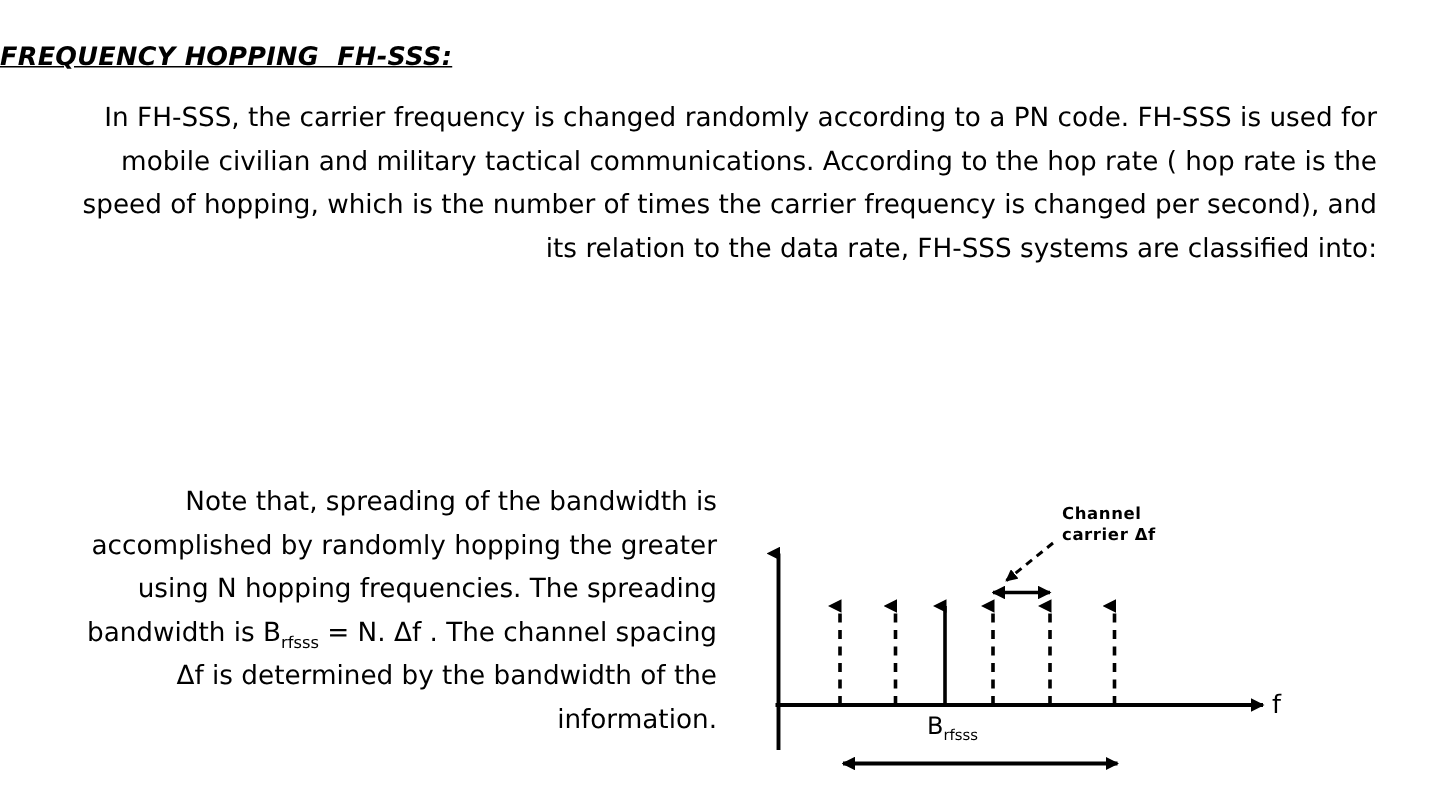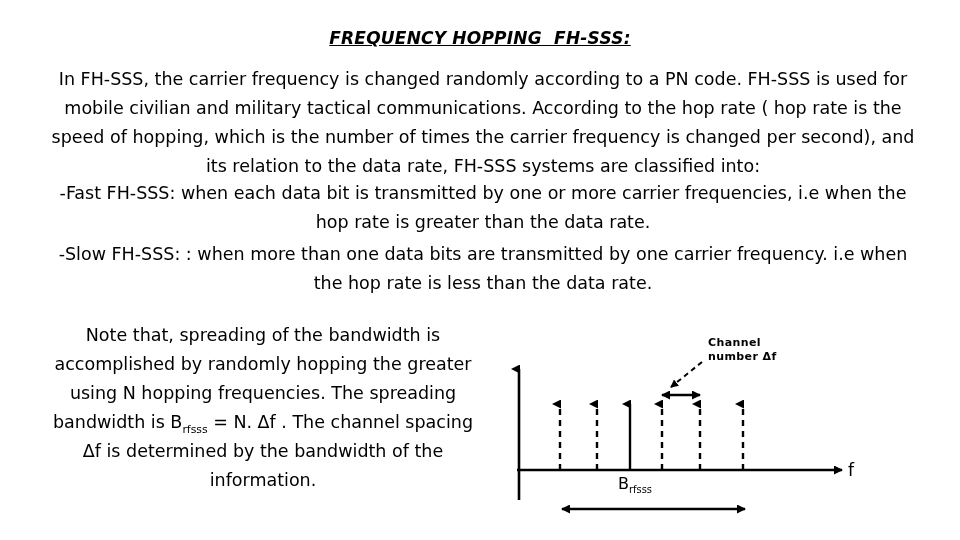--- a/index.html
+++ b/index.html
@@ -23,36 +23,36 @@
     height: 540px;
     background: #ffffff;
   }
 
   
   .slide-title {
     position: absolute;
     left: 0;
     top: 28px;
     width: 960px;
-    text-align: center;
+    text-align: left;
     font-size: 17px;
     font-weight: bold;
     font-style: italic;
     text-decoration: underline;
     letter-spacing: 0.2px;
     white-space: pre;
   }
 
   
   .para {
     position: absolute;
     font-size: 17.5px;
     line-height: 29px;
     color: #000000;
-    text-align: center;
+    text-align: right;
   }
   #para-intro   { left: 48px; top: 65px;  width: 870px; }
   #para-fast    { left: 48px; top: 179px; width: 870px; }
   #para-slow    { left: 48px; top: 240px; width: 870px; }
   #para-note    { left: 48px; top: 321px; width: 430px; line-height: 29px; }
 
   .sub {
     font-size: 0.62em;
     vertical-align: sub;
     line-height: 1;
@@ -90,23 +90,21 @@
 </style>
 </head>
 <body>
 
 <div id="slide">
 
   <div class="slide-title">FREQUENCY HOPPING  FH-SSS:</div>
 
   <div class="para" id="para-intro">In FH-SSS, the carrier frequency is changed randomly according to a PN code. FH-SSS is used for mobile civilian and military tactical communications. According to the hop rate ( hop rate is the speed of hopping, which is the number of times the carrier frequency is changed per second), and its relation to the data rate, FH-SSS systems are classified into:</div>
 
-  <div class="para" id="para-fast">-Fast FH-SSS: when each data bit is transmitted by one or more carrier frequencies, i.e when the hop rate is greater than the data rate.</div>
 
-  <div class="para" id="para-slow">-Slow FH-SSS: : when more than one data bits are transmitted by one carrier frequency. i.e when the hop rate is less than the data rate.</div>
 
   <div class="para" id="para-note">
     <span>Note that, spreading of the bandwidth is accomplished by randomly hopping the greater using N hopping frequencies. The spreading bandwidth is B</span><span class="sub">rfsss</span><span> = N. Δf . The channel spacing Δf is determined by the bandwidth of the information.</span>
   </div>
 
   <div id="diagram">
 
     <svg width="470" height="235" viewBox="0 0 470 235">
 
       <defs>
@@ -159,21 +157,21 @@
         <line x1="212" y1="40" x2="181" y2="65" stroke="#000" stroke-width="2" stroke-dasharray="5 4" marker-end="url(#arrDiag)"></line>
       </g>
 
       <g>
         <line x1="72" y1="187" x2="255" y2="187" stroke="#000" stroke-width="2.6" marker-start="url(#arrLeft)" marker-end="url(#arrRight)"></line>
       </g>
     </svg>
 
     <div class="dg-label" id="label-channel-spacing">
       <div>Channel</div>
-      <div>number Δf</div>
+      <div>carrier Δf</div>
     </div>
 
     <div class="dg-label" id="label-brfsss"><span>B</span><span class="sub">rfsss</span></div>
 
     <div class="dg-label" id="label-f">f</div>
   </div>
 
 </div>
 
 </body></html>

